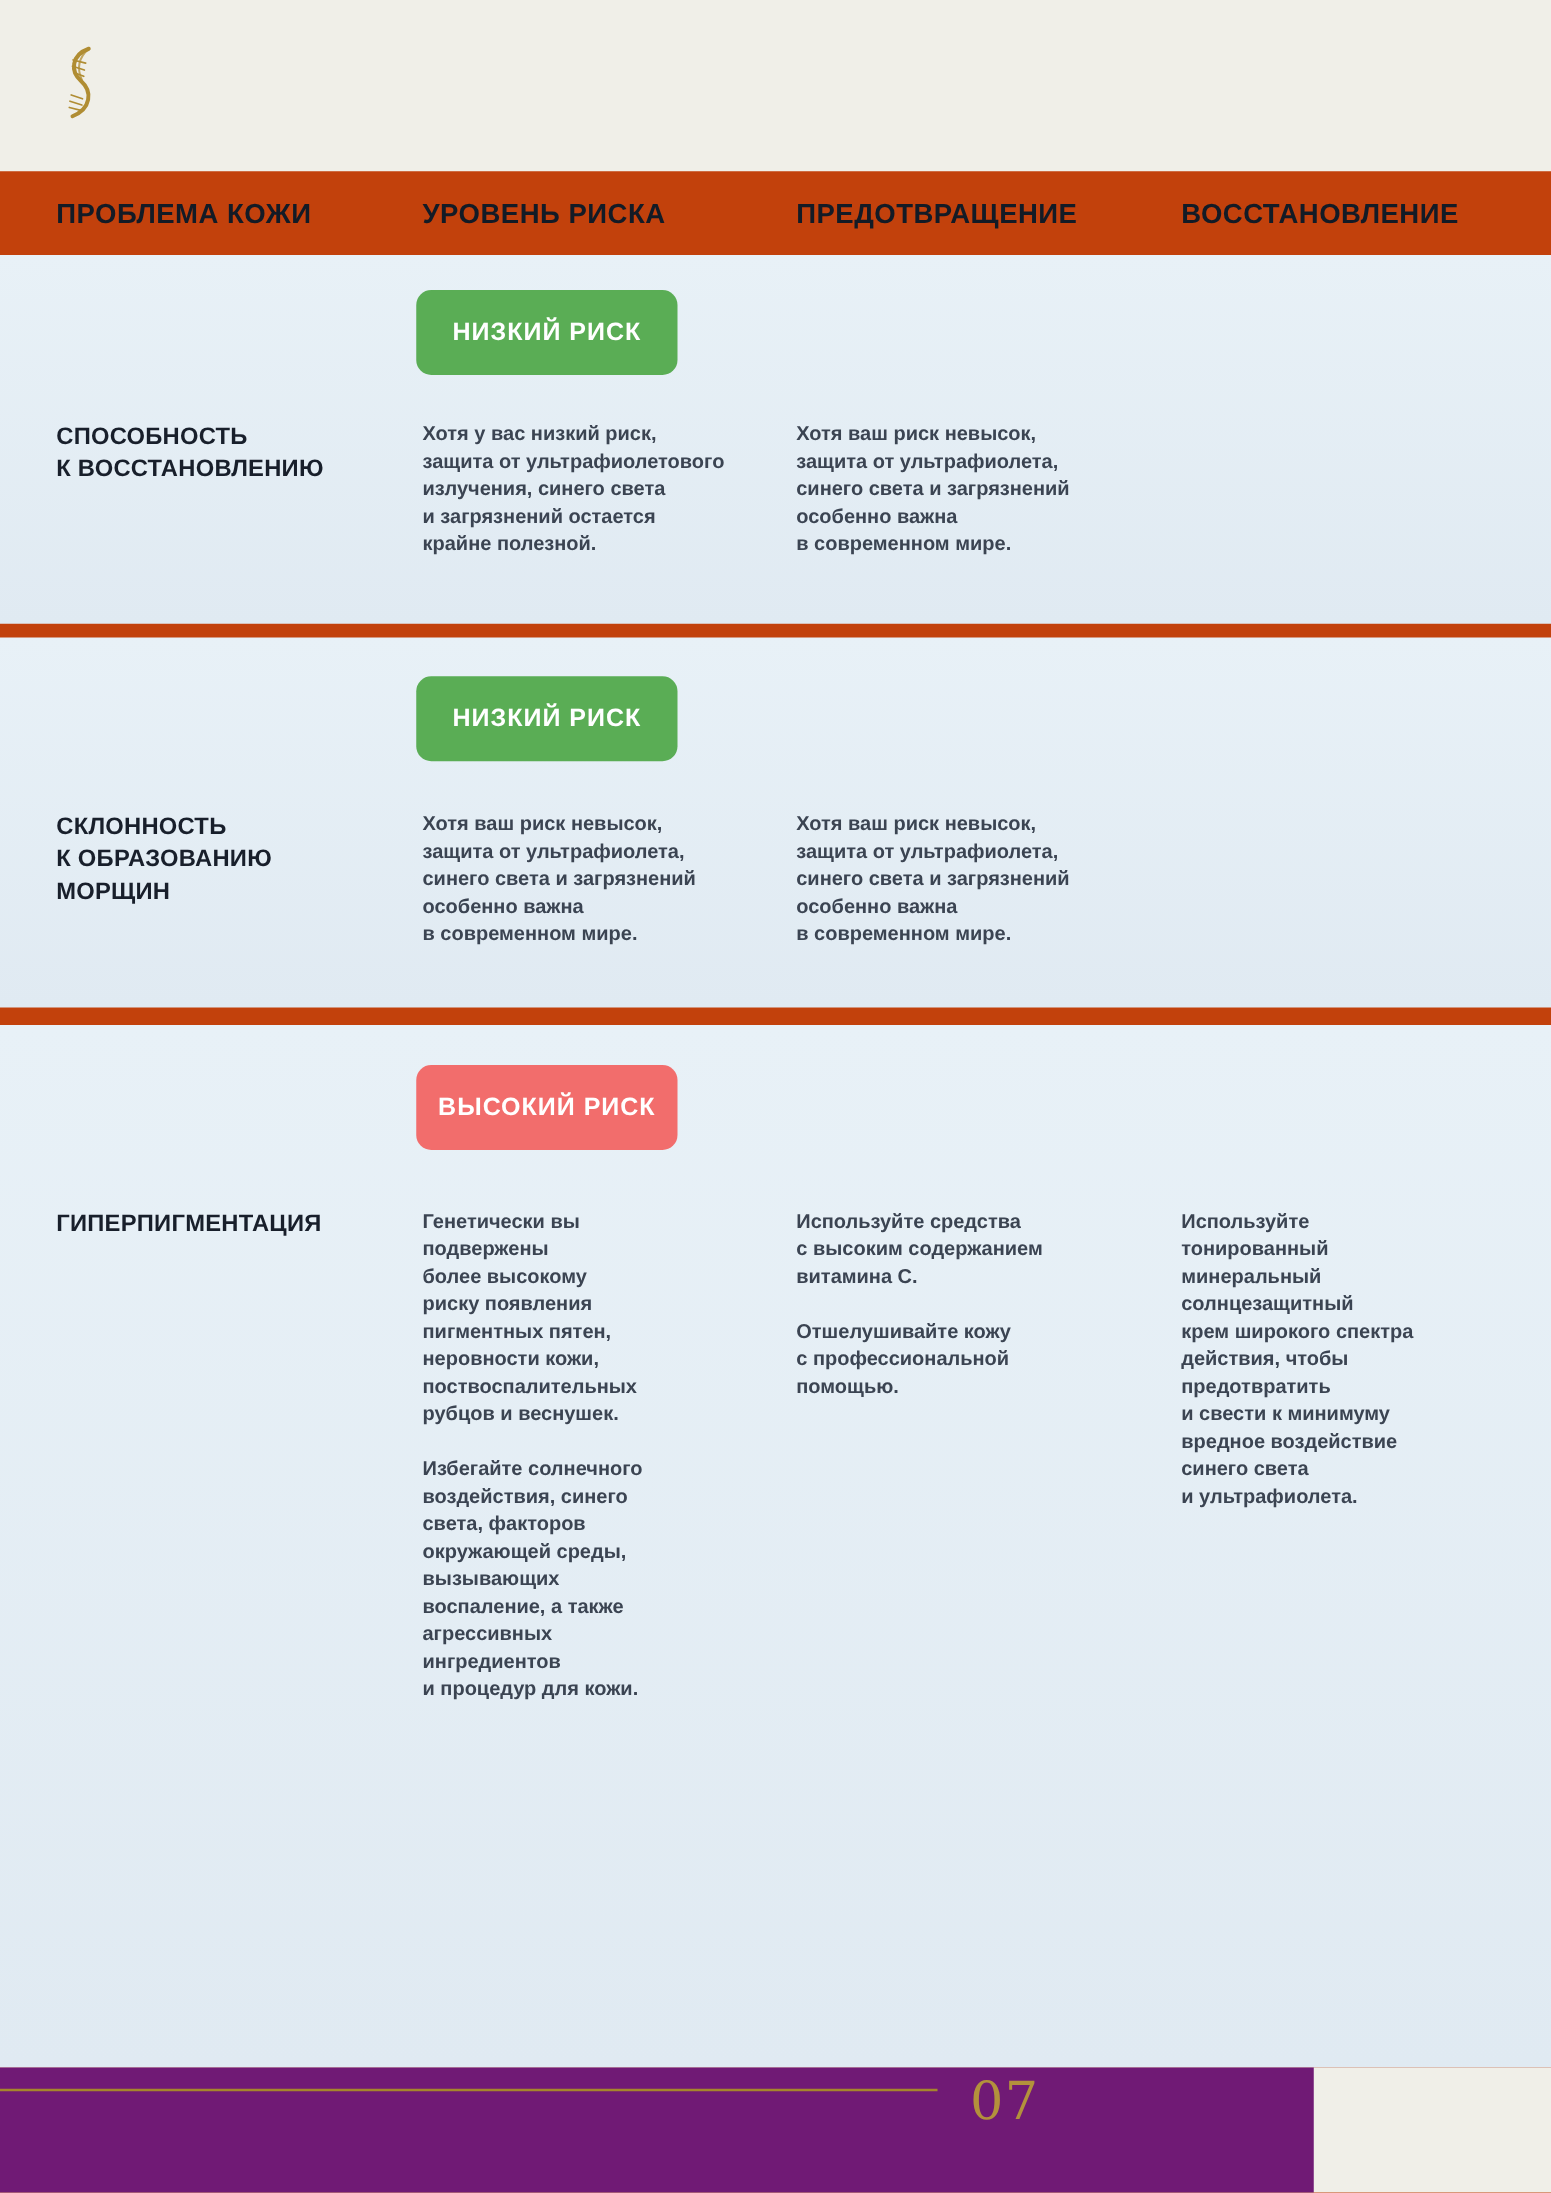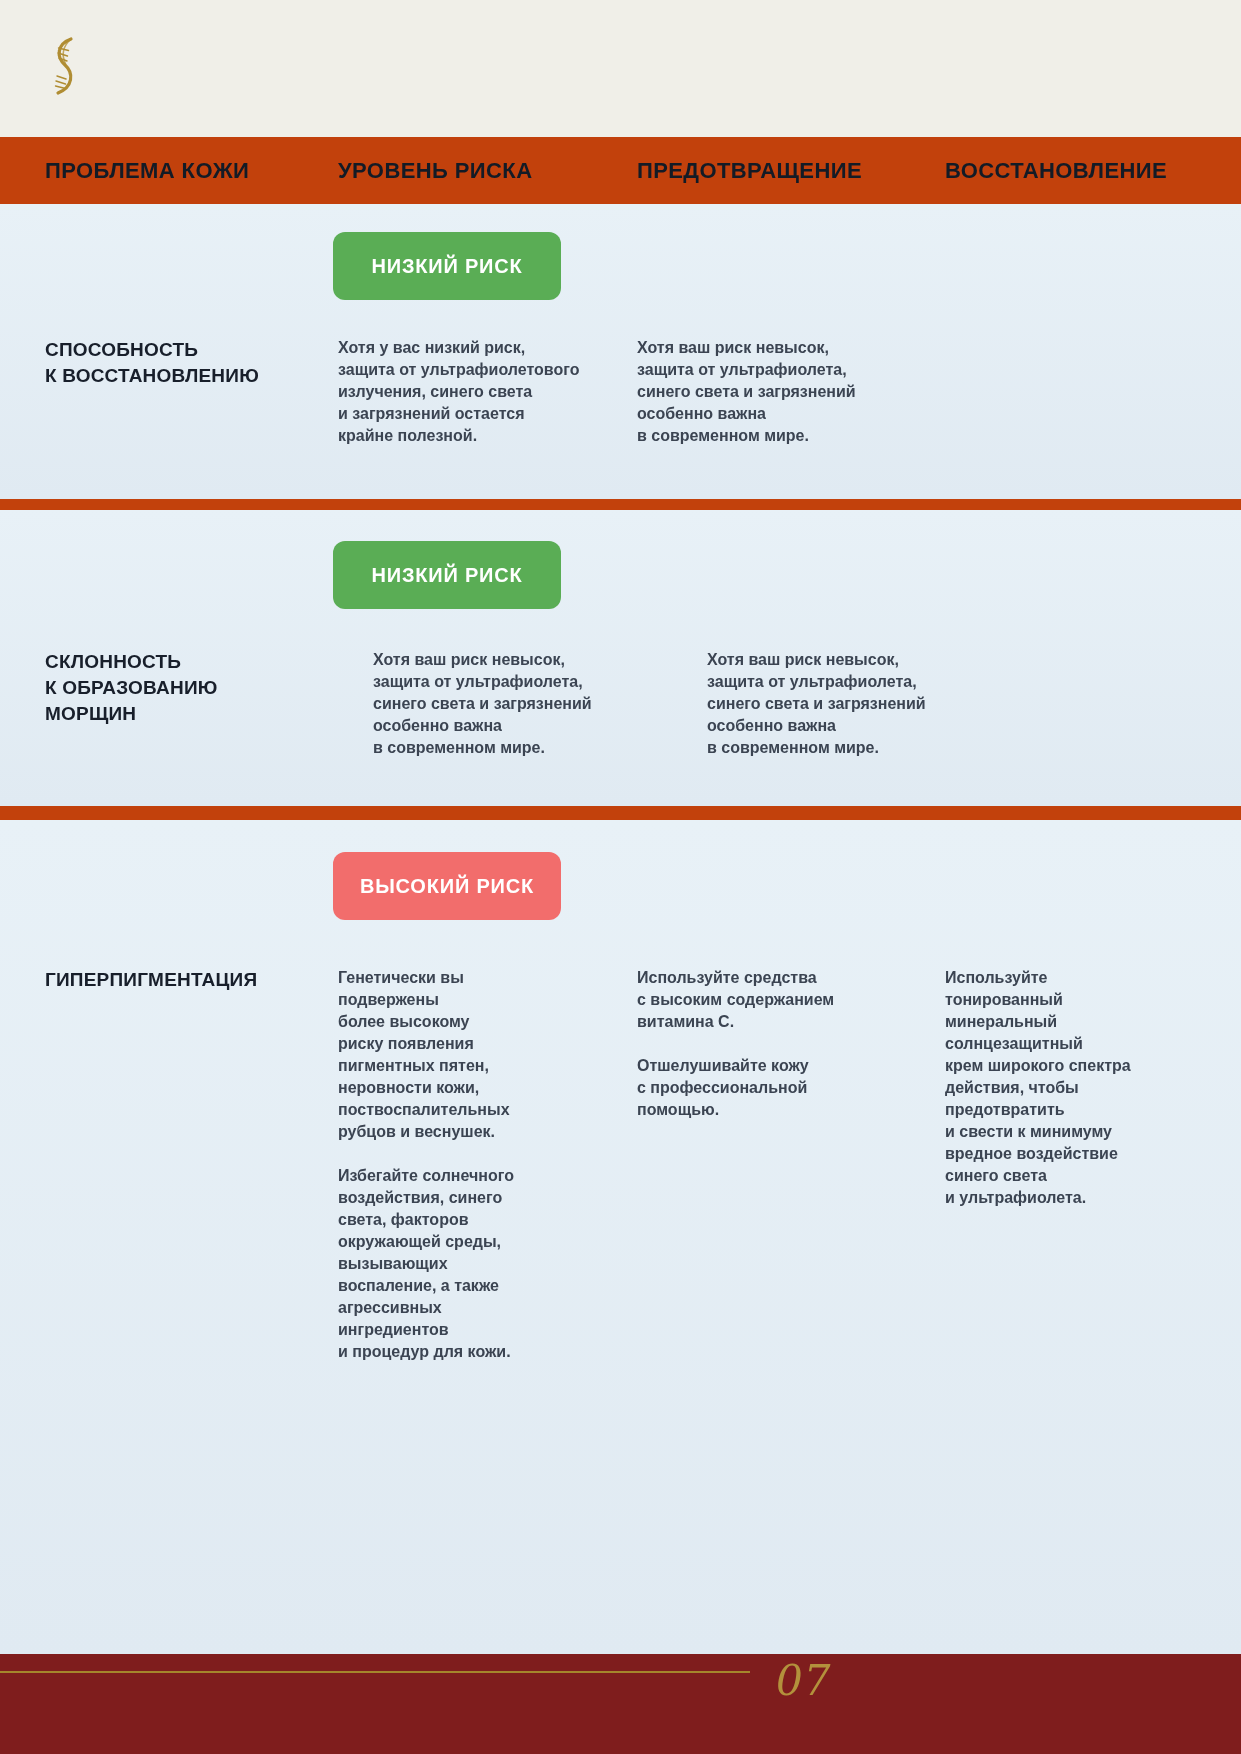--- a/index.html
+++ b/index.html
@@ -32,47 +32,47 @@
   .section {
     padding-left:45px; padding-right:45px;
     background:linear-gradient(180deg,#e8f1f7 0%, #e0eaf2 100%);
   }
   .s1 { height:295px; padding-top:28px; margin-bottom:11px; }
   .s2 { height:296px; padding-top:31px; margin-bottom:14px; }
   .s3 { height:834px; padding-top:32px; }
 
   .badge {
     margin-left:288px;
-    width:228px; height:68px; border-radius:12px;
+    width:209px; height:68px; border-radius:12px;
     display:flex; align-items:center; justify-content:center;
     color:#ffffff; font-weight:700; font-size:20px; letter-spacing:.8px;
     white-space:nowrap;
   }
   .badge-low  { background:#5aad55; }
   .badge-high { background:#f26d6c; }
 
   .content { display:grid; grid-template-columns:293px 299px 308px 1fr; align-items:start; }
   .s1 .content { margin-top:37px; }
-  .s2 .content { margin-top:40px;gap:35px; }
+  .s2 .content { margin-top:40px; }
   .s3 .content { margin-top:47px; }
 
   .problem {
     font-size:19px; font-weight:700; line-height:26px;
     color:#181f2b; letter-spacing:.2px;
     white-space:pre-line; padding-right:18px;
   }
   .cell { padding-right:26px;font-weight:bold; }
   .para {
     font-size:16px; line-height:22px; color:#3b4452;
     white-space:pre-line; margin:0 0 22px 0;
   }
   .para:last-child { margin-bottom:0; }
 
   
-  .footer { position:absolute; top:1654px; left:0; width:1241px; height:100px; background:#7f1d1d;font-style:italic; }
+  .footer { position:absolute; top:1654px; left:0; width:1051px; height:100px; background:#701a75; }
   .gold-line { position:absolute; top:17px; left:0; width:750px; height:2px; background:#a5862c; }
   .page-number {
     position:absolute; top:2px; left:776px;
     font-family:"DejaVu Serif", serif;
     font-size:42px; font-weight:400; color:#b3913c; letter-spacing:1px;
   }
 </style>
 </head>
 <body>
 

